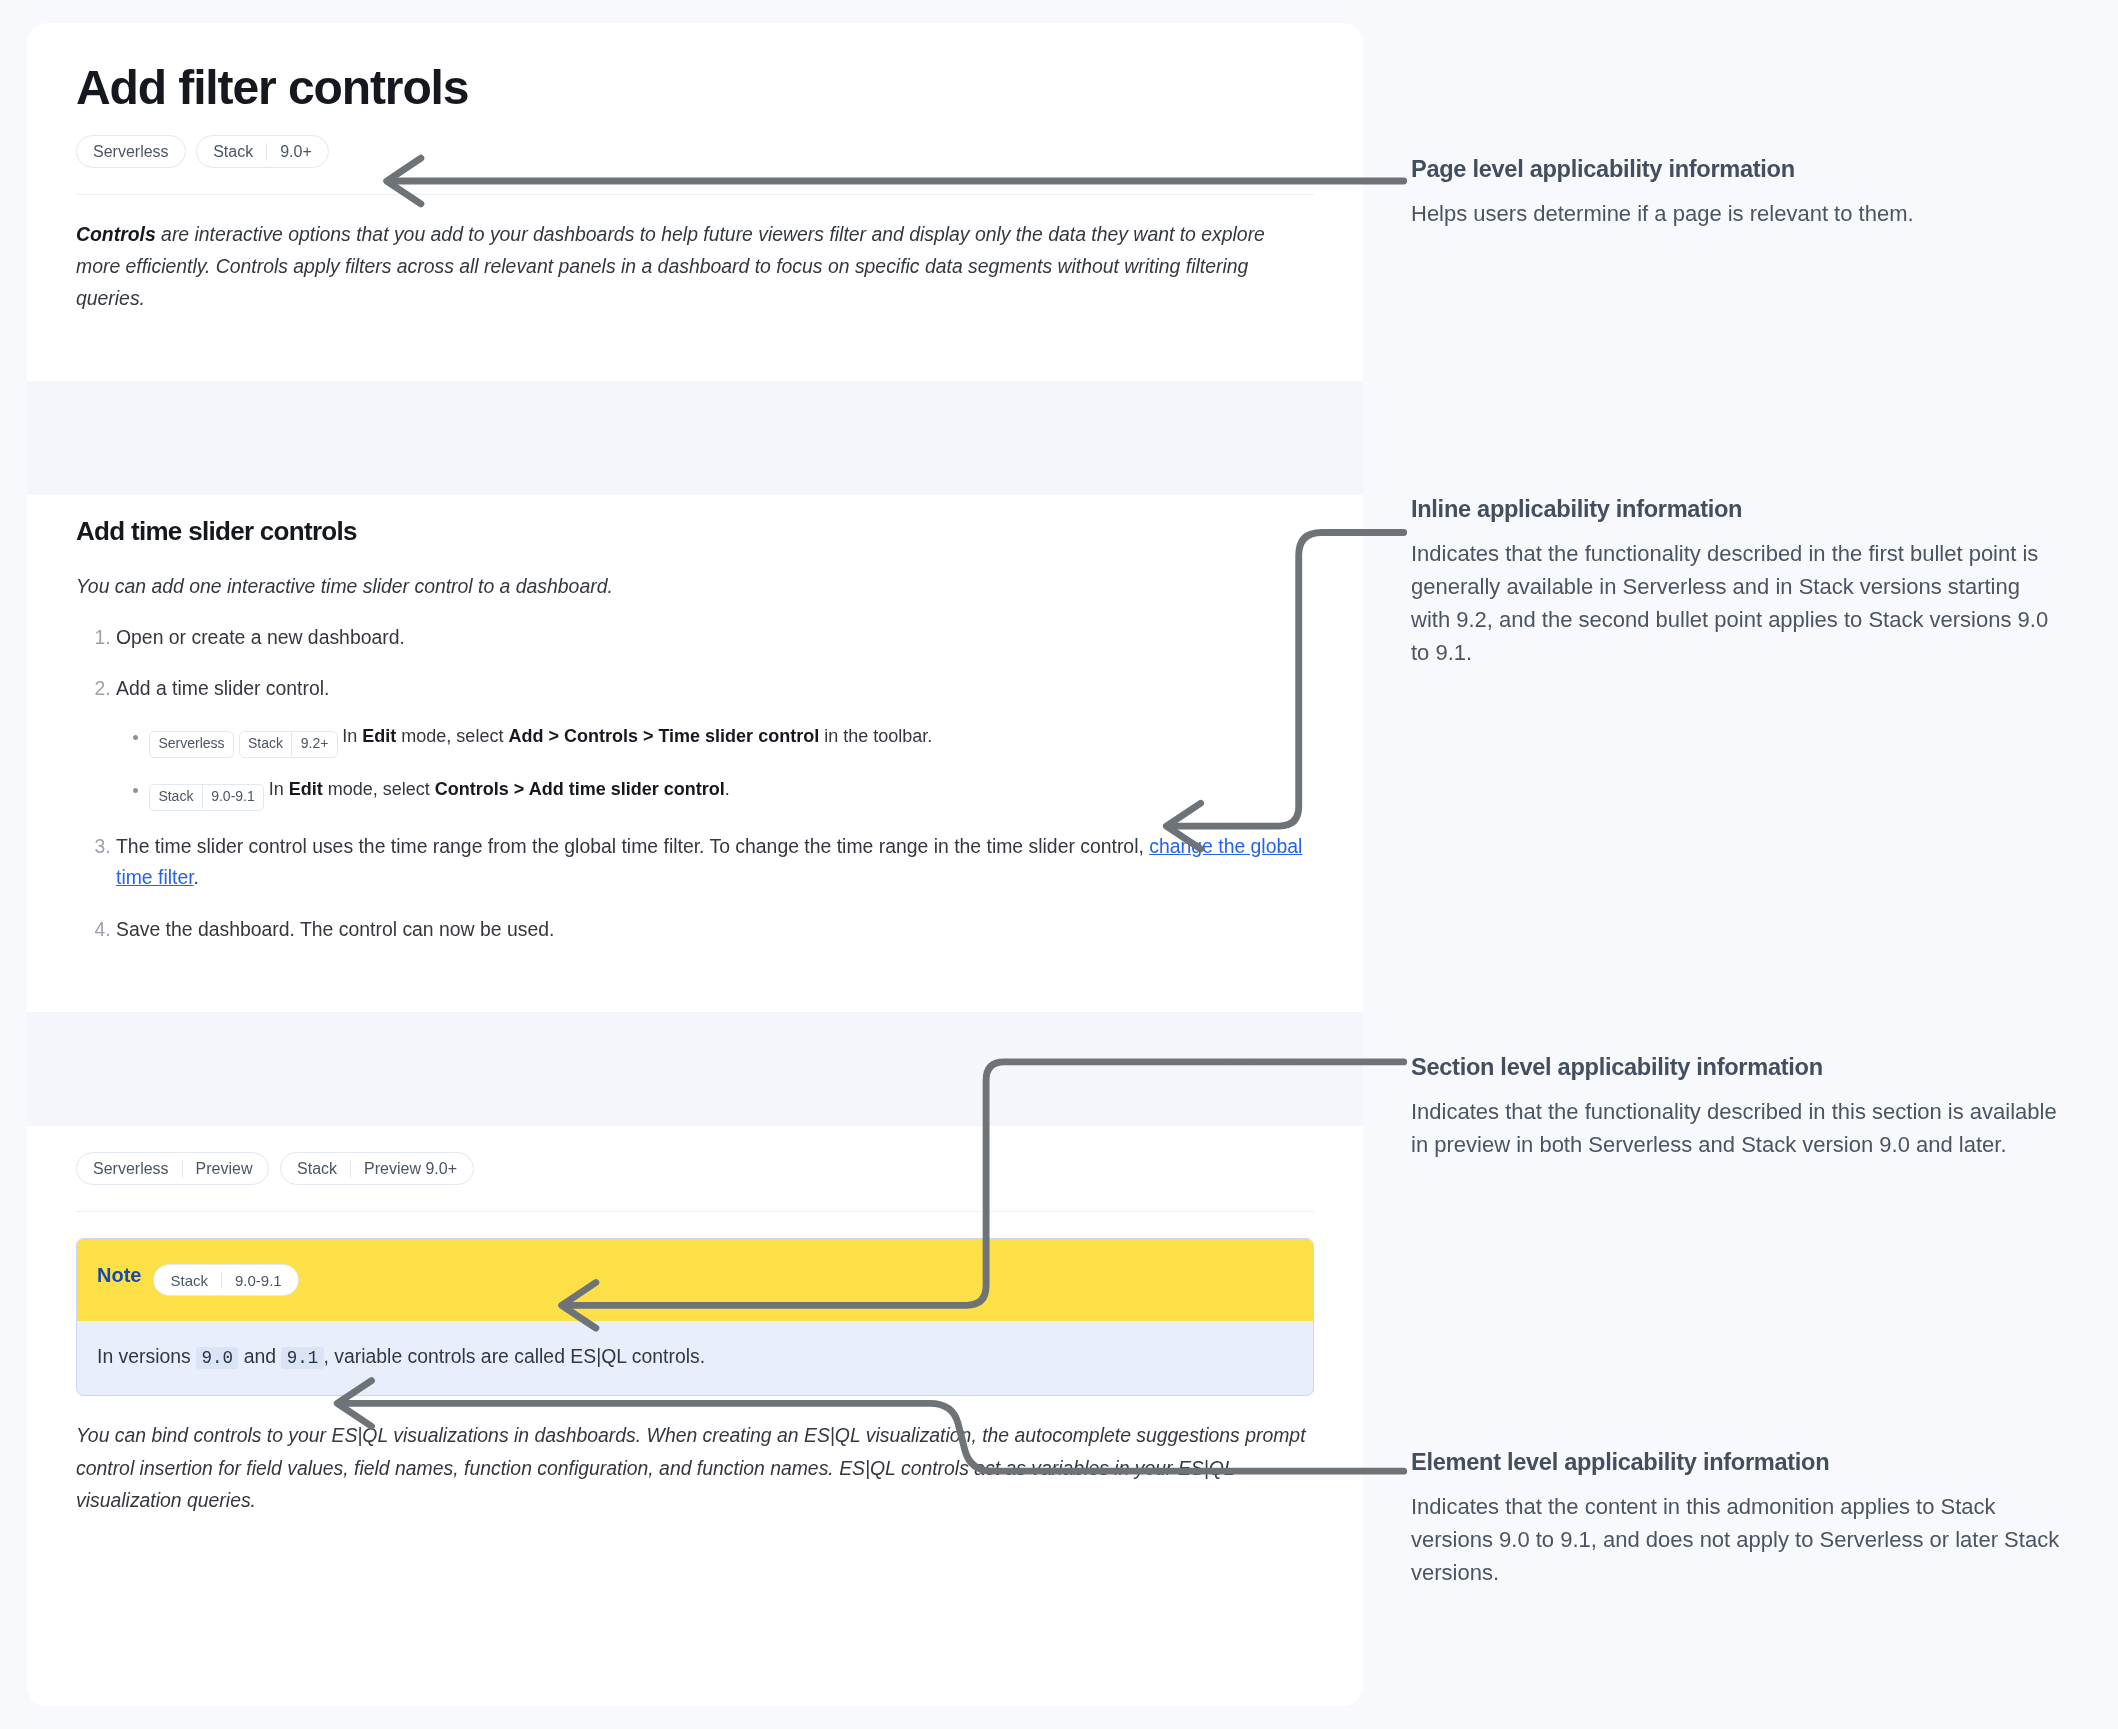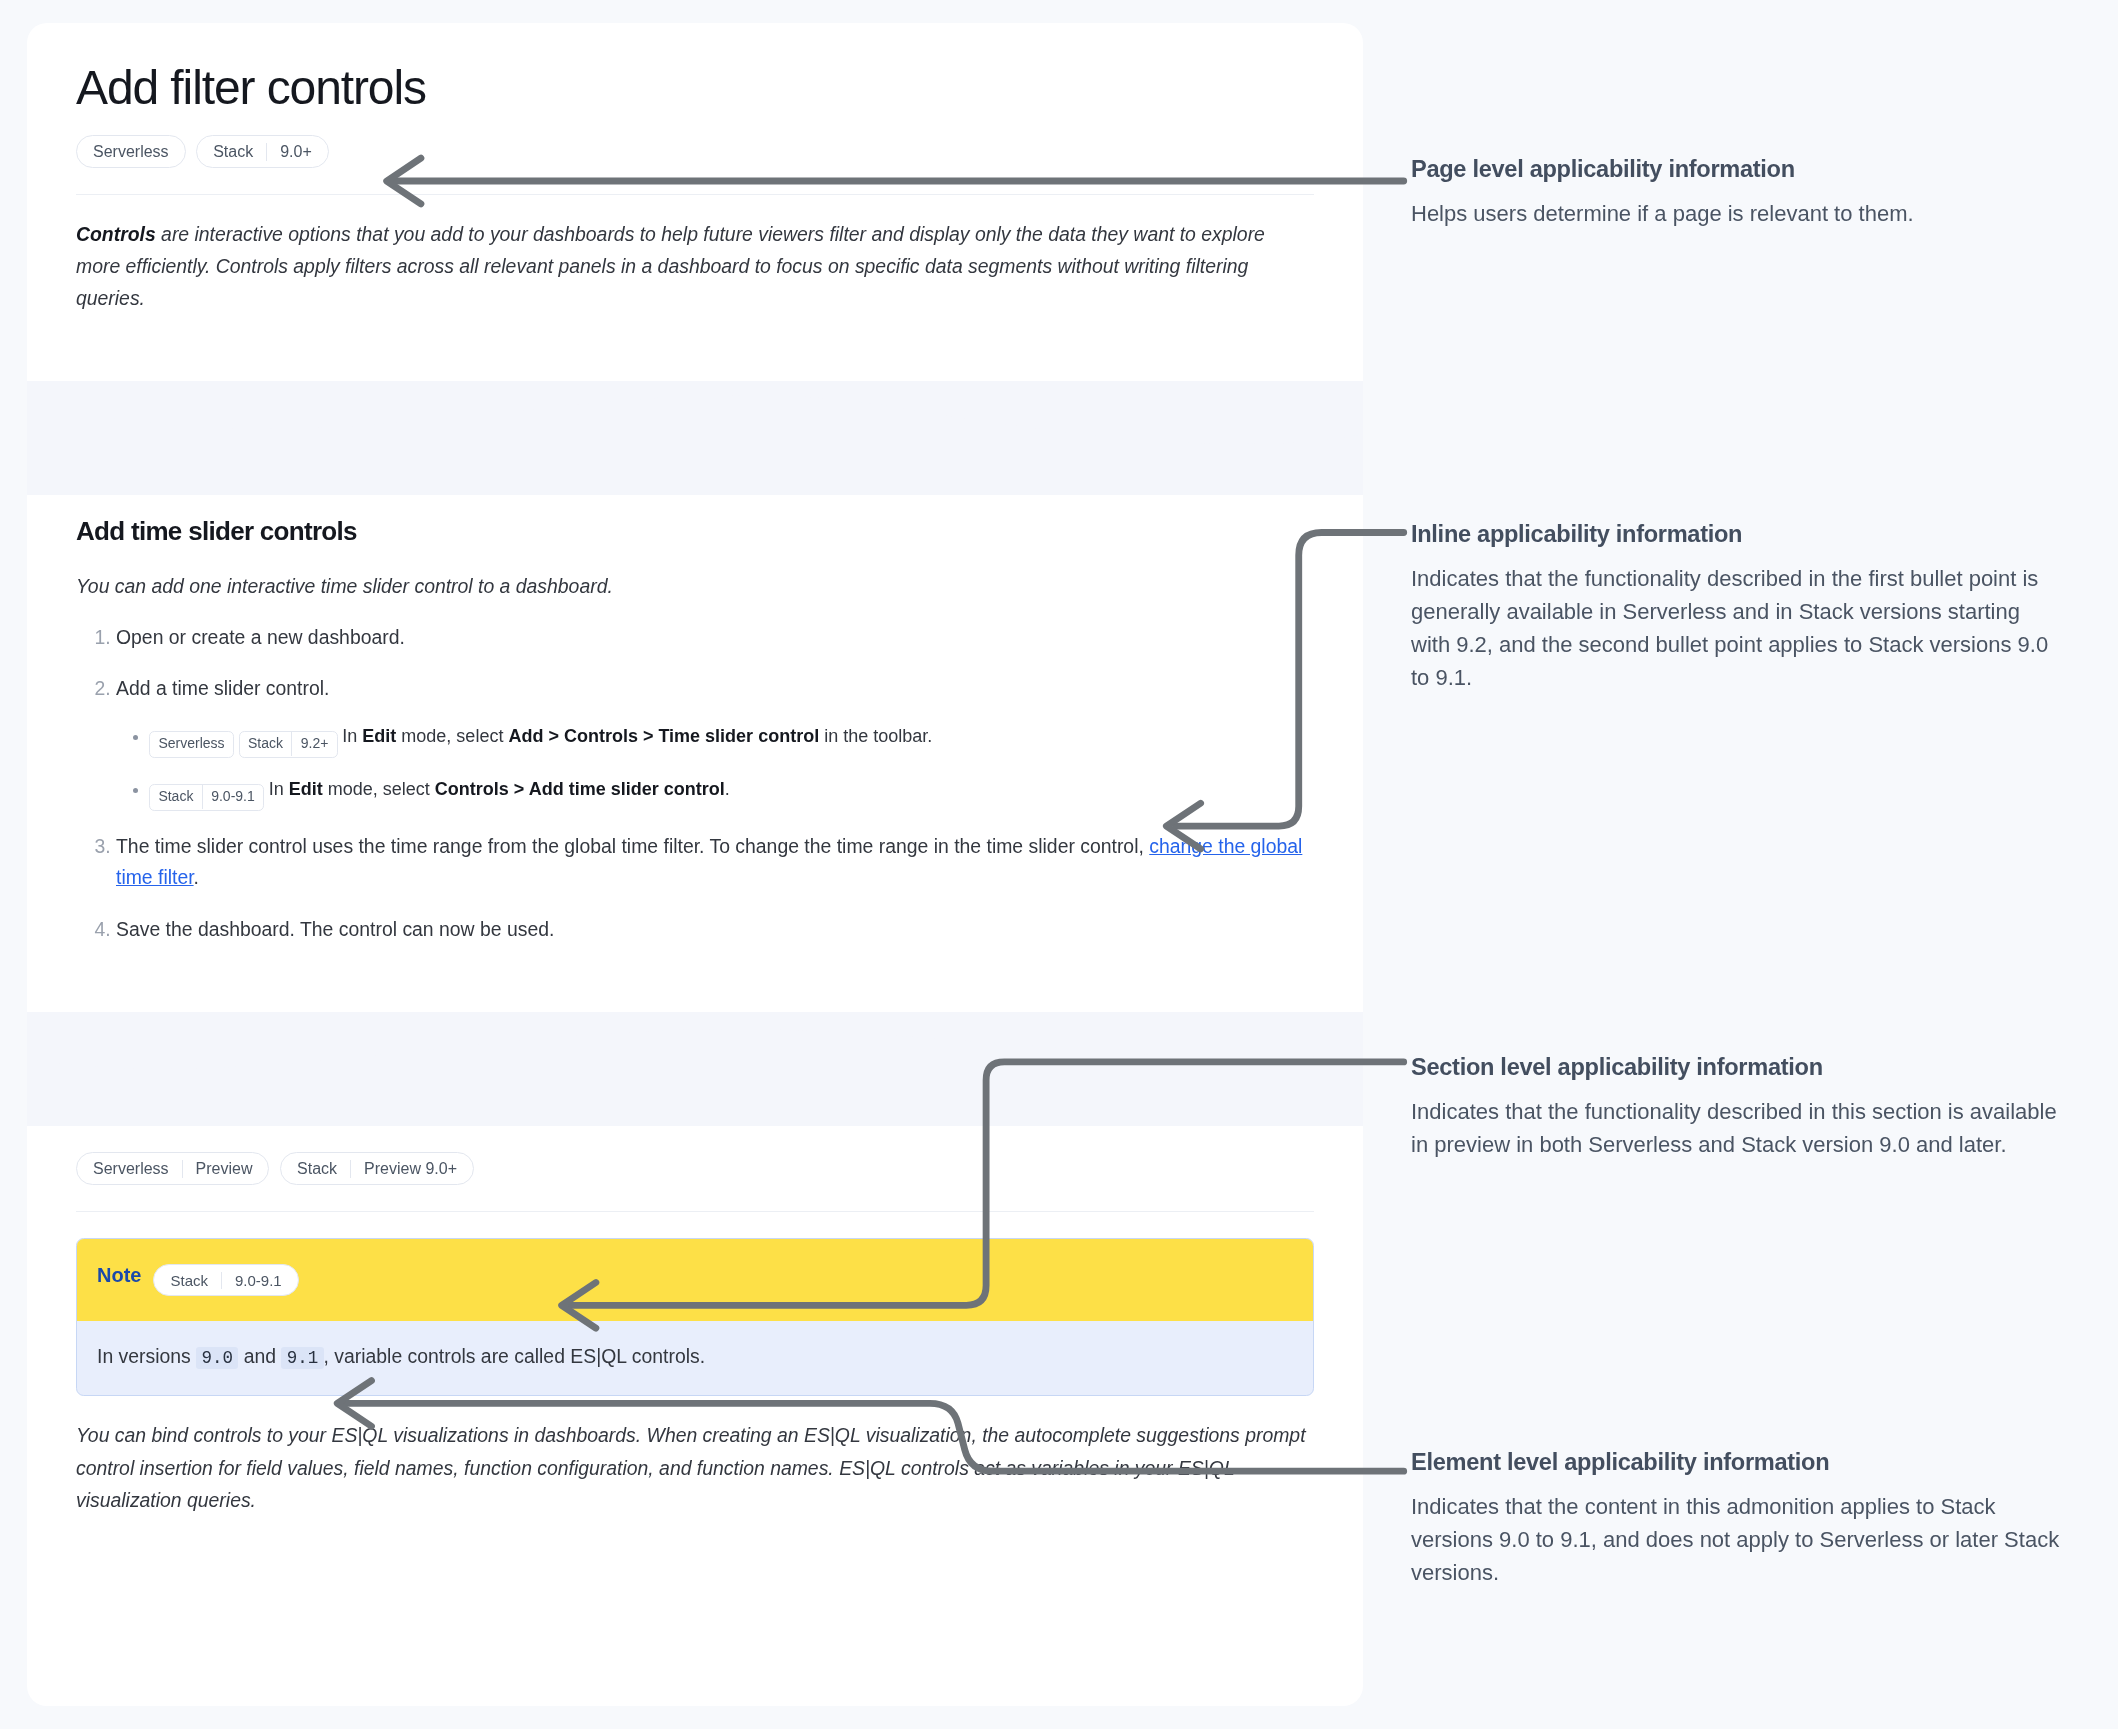--- a/index.html
+++ b/index.html
@@ -29,21 +29,21 @@
     background: #f4f6fb;
     pointer-events: none;
   }
   .wave svg { display:block; width:100%; height:100%; }
 
   .panel-pad { padding: 0 49px; }
 
   
   .page-title {
     font-size: 48px;
-    font-weight: 400;
+    font-weight: 700;
     letter-spacing: -1.1px;
     color: #15181f;
     margin: 0;
     padding-top: 37px;
   }
 
   
   .pill-row { display:flex; gap: 10.6px; margin-top: 20px; align-items:center; }
   .pill {
     display:inline-flex; align-items:center;
@@ -272,21 +272,21 @@
 
     <p class="body">You can bind controls to your ES|QL visualizations in dashboards. When creating an ES|QL visualization, the autocomplete suggestions prompt control insertion for field values, field names, function configuration, and function names. ES|QL controls act as variables in your ES|QL visualization queries.</p>
   </div>
 </div>
 
 <div class="anno" style="top:156px;">
   <h3>Page level applicability information</h3>
   <p>Helps users determine if a page is relevant to them.</p>
 </div>
 
-<div class="anno" style="top:521px;">
+<div class="anno" style="top:496px;">
   <h3>Inline applicability information</h3>
   <p>Indicates that the functionality described in the first bullet point is generally available in Serverless and in Stack versions starting with 9.2, and the second bullet point applies to Stack versions 9.0 to 9.1.</p>
 </div>
 
 <div class="anno" style="top:1054px;">
   <h3>Section level applicability information</h3>
   <p>Indicates that the functionality described in this section is available in preview in both Serverless and Stack version 9.0 and later.</p>
 </div>
 
 <div class="anno" style="top:1449px;">

